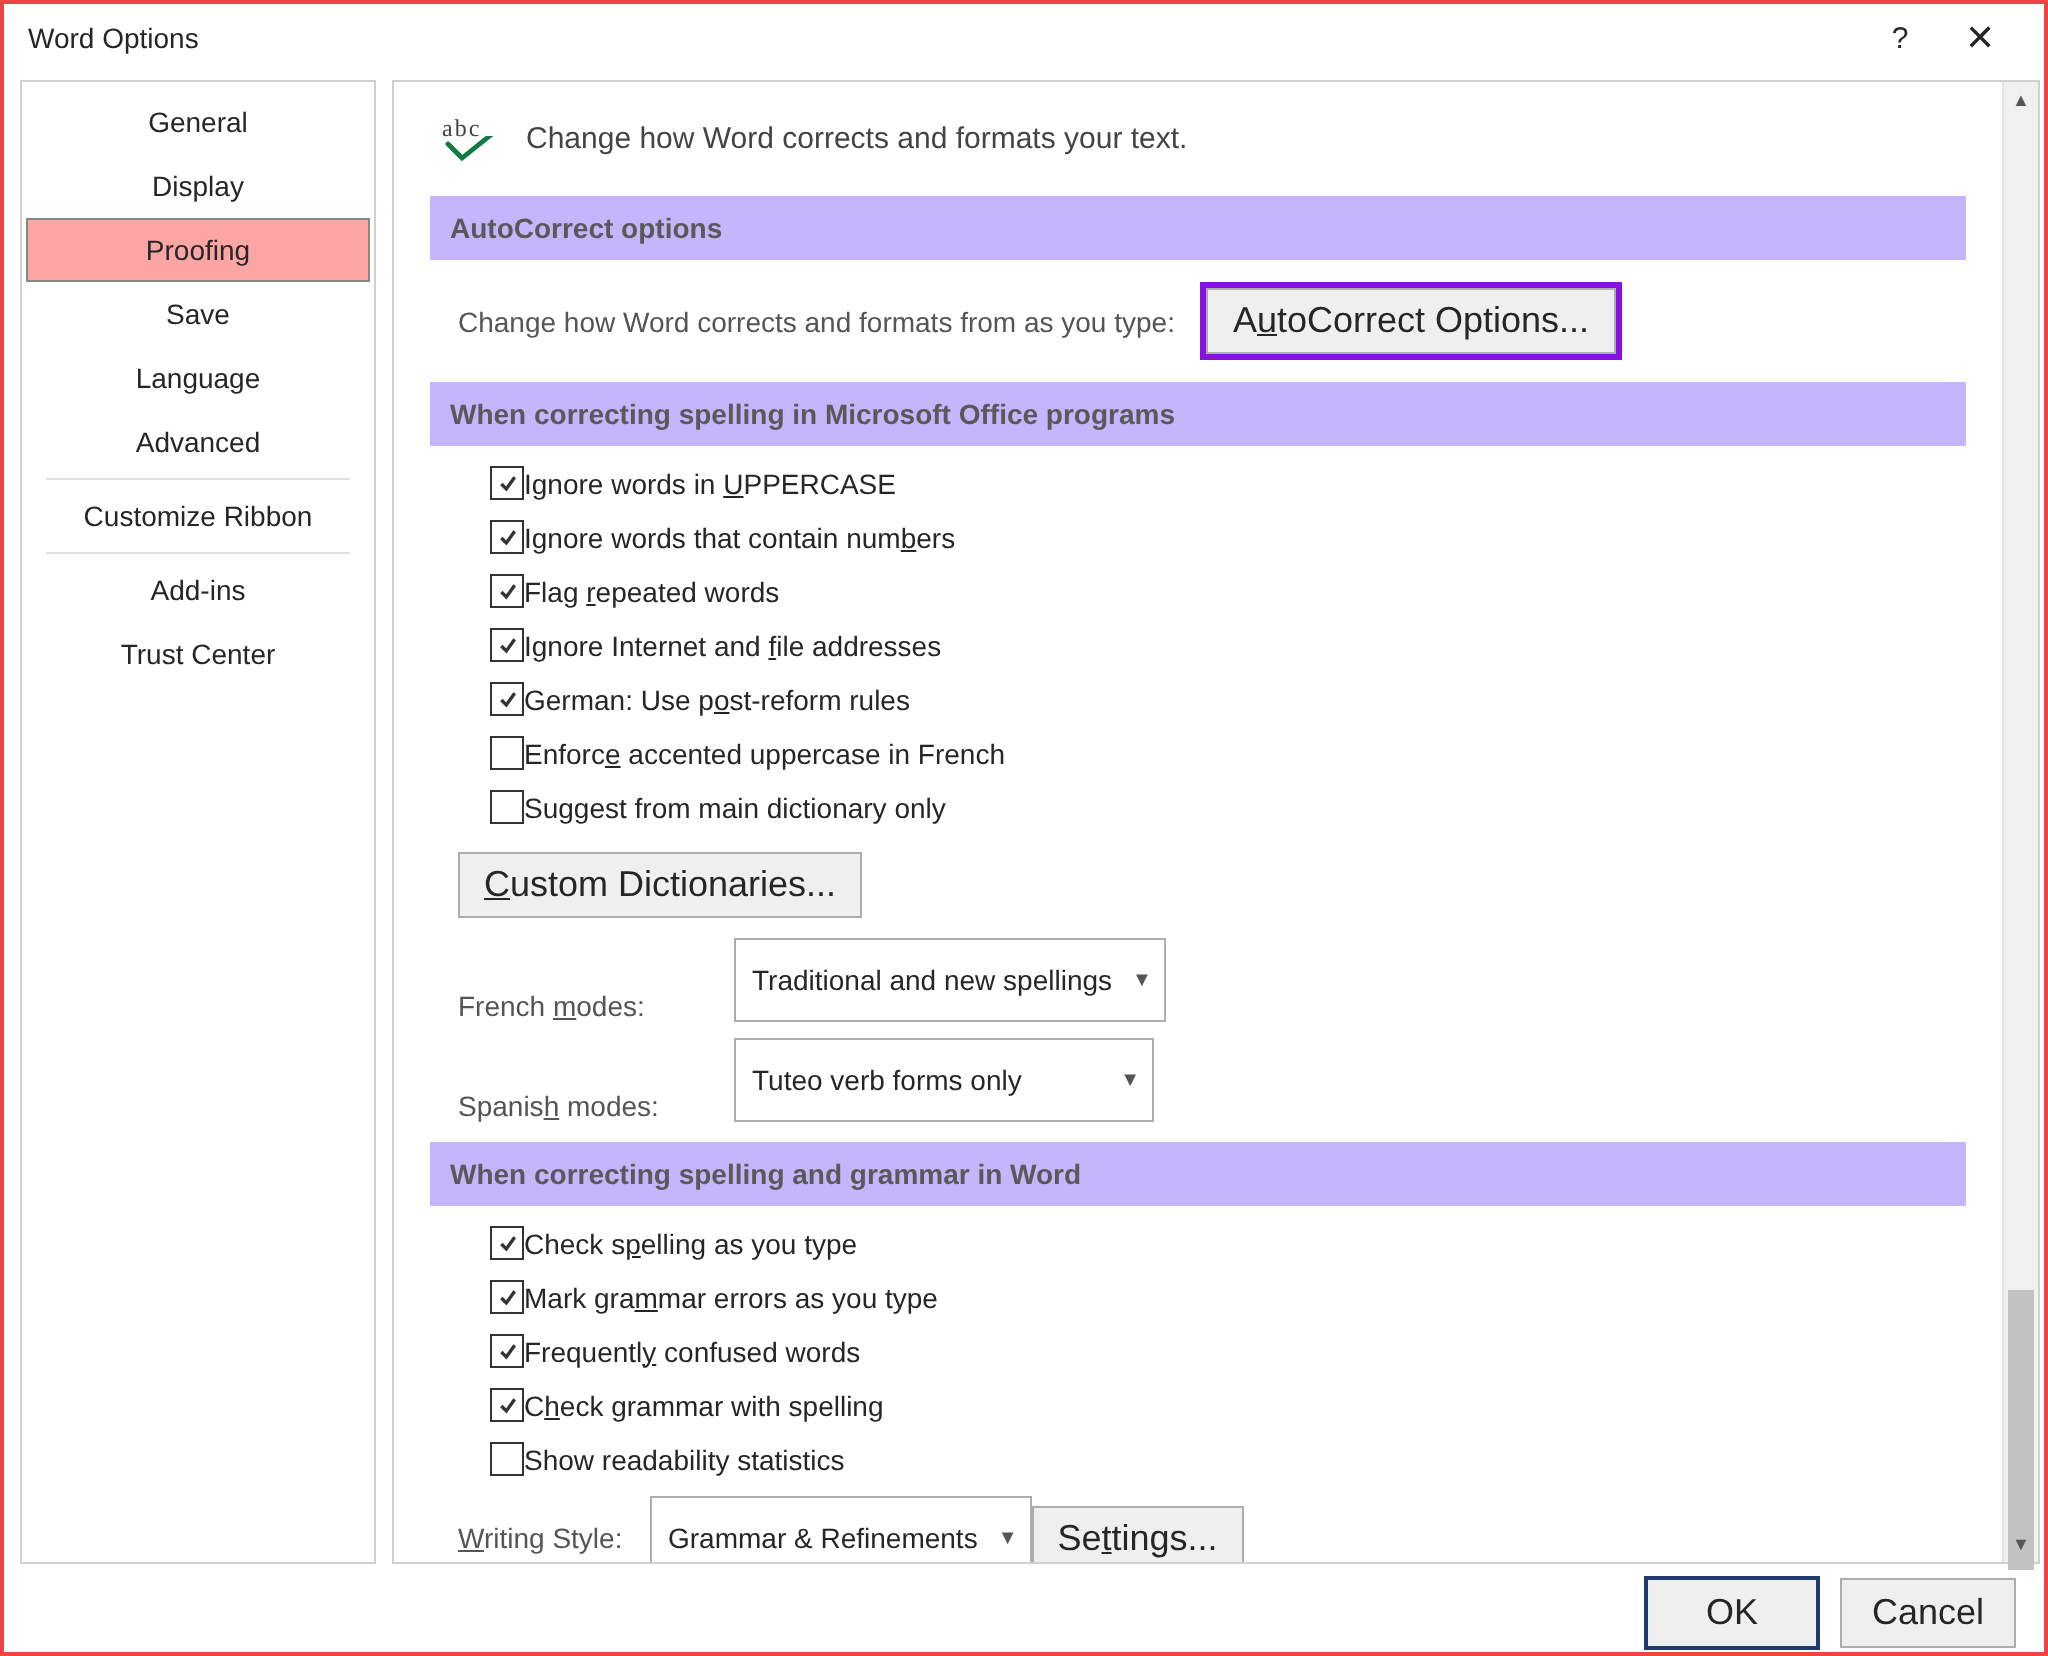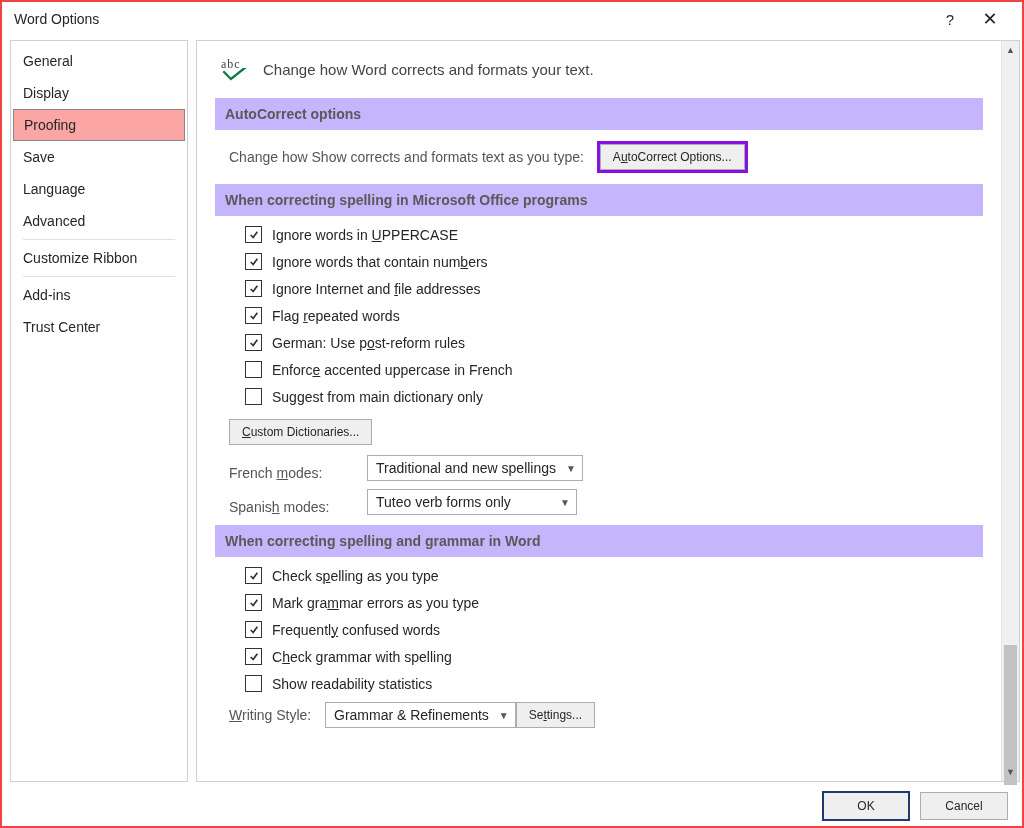--- a/index.html
+++ b/index.html
@@ -48,20 +48,21 @@
     margin: 4px 0 4px 8px;
     padding-top: 4px;
     background: #fff;
     overflow-y: auto;
   }
   .sidebar-item {
     padding: 8px 12px;
     font-size: 14px;
     color: #262626;
     cursor: default;
+    text-align: center;
   }
   .sidebar-item.selected {
     background: #fca5a5;
     border: 1px solid #888;
     margin: 0 2px;
     padding: 7px 10px;
   }
   .sidebar-sep {
     border-top: 1px solid #e1e1e1;
     margin: 2px 12px;
@@ -129,33 +130,32 @@
     align-items: center;
     gap: 16px;
     margin: 14px 0 14px 0;
     color: #555;
     font-size: 14px;
   }
   .btn {
     background: #efefef;
     border: 1px solid #adadad;
     color: #262626;
-    font-size: 12px;
+    font-size: 18px;
     padding: 5px 12px;
     cursor: default;
     font-family: inherit;
   }
   .btn.highlight {
     outline: 3px solid #8811dd;
     outline-offset: 0;
   }
   .check-row {
     display: flex;
     align-items: center;
-    gap: 10px;
     margin: 10px 0;
     font-size: 14px;
     color: #262626;
     padding-left: 16px;
   }
   .check {
     width: 17px;
     height: 17px;
     border: 1px solid #333;
     display: inline-flex;
@@ -177,21 +177,21 @@
     color: #555;
   }
   .row-label .lab { width: 110px; font-size: 14px; }
   .combo {
     border: 1px solid #adadad;
     background: #fff;
     display: inline-flex;
     align-items: center;
     justify-content: space-between;
     min-width: 210px;
-    height: 26px;
+    height: 42px;
     padding: 0 6px 0 8px;
     font-size: 14px;
     color: #262626;
   }
   .combo .caret { font-size: 10px; color: #555; margin-left: 10px; }
   .footer {
     height: 40px;
     display: flex;
     align-items: center;
     justify-content: flex-end;
@@ -241,21 +241,21 @@
             <span class="abc-text">abc</span>
             <svg class="abc-check" width="28" height="14" viewBox="0 0 28 14">
                 <path d="M3 4 L10 11 L25 -1" stroke="#107c41" stroke-width="2.4" fill="none" stroke-linecap="round"></path>
               </svg>
           </span>
           <span class="header-desc">Change how Word corrects and formats your text.</span>
         </div>
 
         <div class="section-head">AutoCorrect options</div>
         <div class="indent ac-row">
-          <span>Change how Show corrects and formats text as you type:</span>
+          <span>Change how Word corrects and formats from as you type:</span>
           <button class="btn highlight">
             <span>A</span><span class="u">u</span><span>toCorrect Options...</span>
           </button>
         </div>
 
         <div class="section-head">When correcting spelling in Microsoft Office programs</div>
         <div class="indent" id="office-opts">
             <div class="check-row">
               <span class="check">
                 <svg class="tick" viewBox="0 0 12 12">
@@ -271,29 +271,29 @@
                 </svg>
               </span>
               <span><span>Ignore words that contain num</span><span class="u">b</span><span>ers</span></span>
             </div>
             <div class="check-row">
               <span class="check">
                 <svg class="tick" viewBox="0 0 12 12">
                   <path d="M2 6 L5 9 L10 2" stroke="#333" stroke-width="2" fill="none"></path>
                 </svg>
               </span>
+              <span><span>Flag </span><span class="u">r</span><span>epeated words</span></span>
+            </div>
+            <div class="check-row">
+              <span class="check">
+                <svg class="tick" viewBox="0 0 12 12">
+                  <path d="M2 6 L5 9 L10 2" stroke="#333" stroke-width="2" fill="none"></path>
+                </svg>
+              </span>
               <span><span>Ignore Internet and </span><span class="u">f</span><span>ile addresses</span></span>
-            </div>
-            <div class="check-row">
-              <span class="check">
-                <svg class="tick" viewBox="0 0 12 12">
-                  <path d="M2 6 L5 9 L10 2" stroke="#333" stroke-width="2" fill="none"></path>
-                </svg>
-              </span>
-              <span><span>Flag </span><span class="u">r</span><span>epeated words</span></span>
             </div>
             <div class="check-row">
               <span class="check">
                 <svg class="tick" viewBox="0 0 12 12">
                   <path d="M2 6 L5 9 L10 2" stroke="#333" stroke-width="2" fill="none"></path>
                 </svg>
               </span>
               <span><span>German: Use p</span><span class="u">o</span><span>st-reform rules</span></span>
             </div>
             <div class="check-row">

